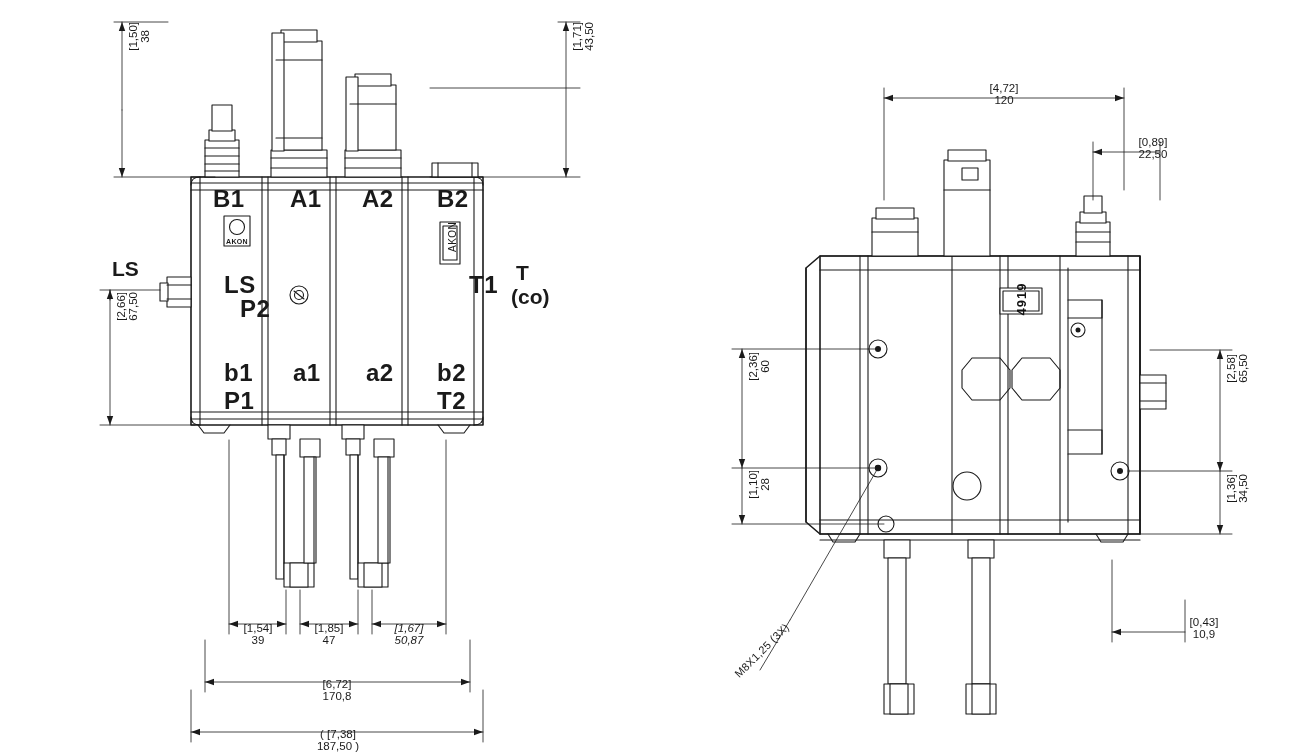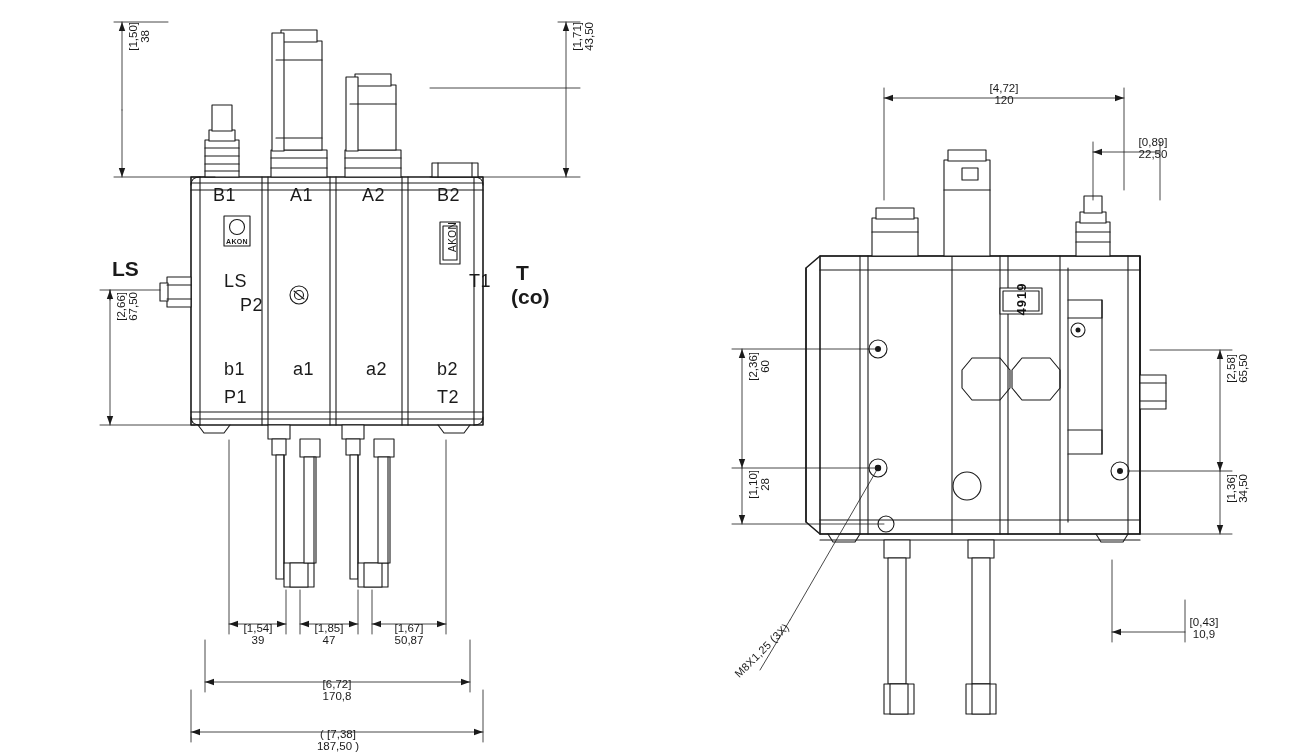--- a/index.html
+++ b/index.html
@@ -35,22 +35,22 @@
     font-family: "Liberation Sans", sans-serif;
     color: #1a1a1a;
   }
   .dim {
     font-size: 11.5px;
     text-align: center;
   }
   .dim .a { display:block; }
   .dim .b { display:block; }
   .port {
-    font-size: 18px;
-    font-weight: 400;
+    font-size: 24px;
+    font-weight: 700;
     letter-spacing: .5px;
   }
   .bigport {
     font-size: 21px;
     font-weight: 600;
   }
   .vert {
     transform-origin: 0 0;
   }
   .tiny { font-size: 10px; }
@@ -343,21 +343,21 @@
   <div class="tx dim vert" style="left:91px; top:292px; transform:rotate(-90deg) translate(-100%,0); transform-origin:0 0;">
     <span class="a">[2,66]</span><span class="b">67,50</span>
   </div>
 
   <div class="tx dim" style="left:232px; top:598px; width:52px;">
     <span class="a">[1,54]</span><span class="b">39</span>
   </div>
   <div class="tx dim" style="left:303px; top:598px; width:52px;">
     <span class="a">[1,85]</span><span class="b">47</span>
   </div>
-  <div class="tx dim" style="left:383px; top:598px; width:52px;">
+  <div class="tx dim" style="left:383px; top:598px; width:52px;font-style:italic;">
     <span class="a">[1,67]</span><span class="b">50,87</span>
   </div>
   <div class="tx dim" style="left:311px; top:654px; width:52px;">
     <span class="a">[6,72]</span><span class="b">170,8</span>
   </div>
   <div class="tx dim" style="left:304px; top:704px; width:68px;">
     <span class="a">( [7,38]</span><span class="b">187,50 )</span>
   </div>
 
   <div class="tx port" style="left:213px; top:186px;">B1</div>

